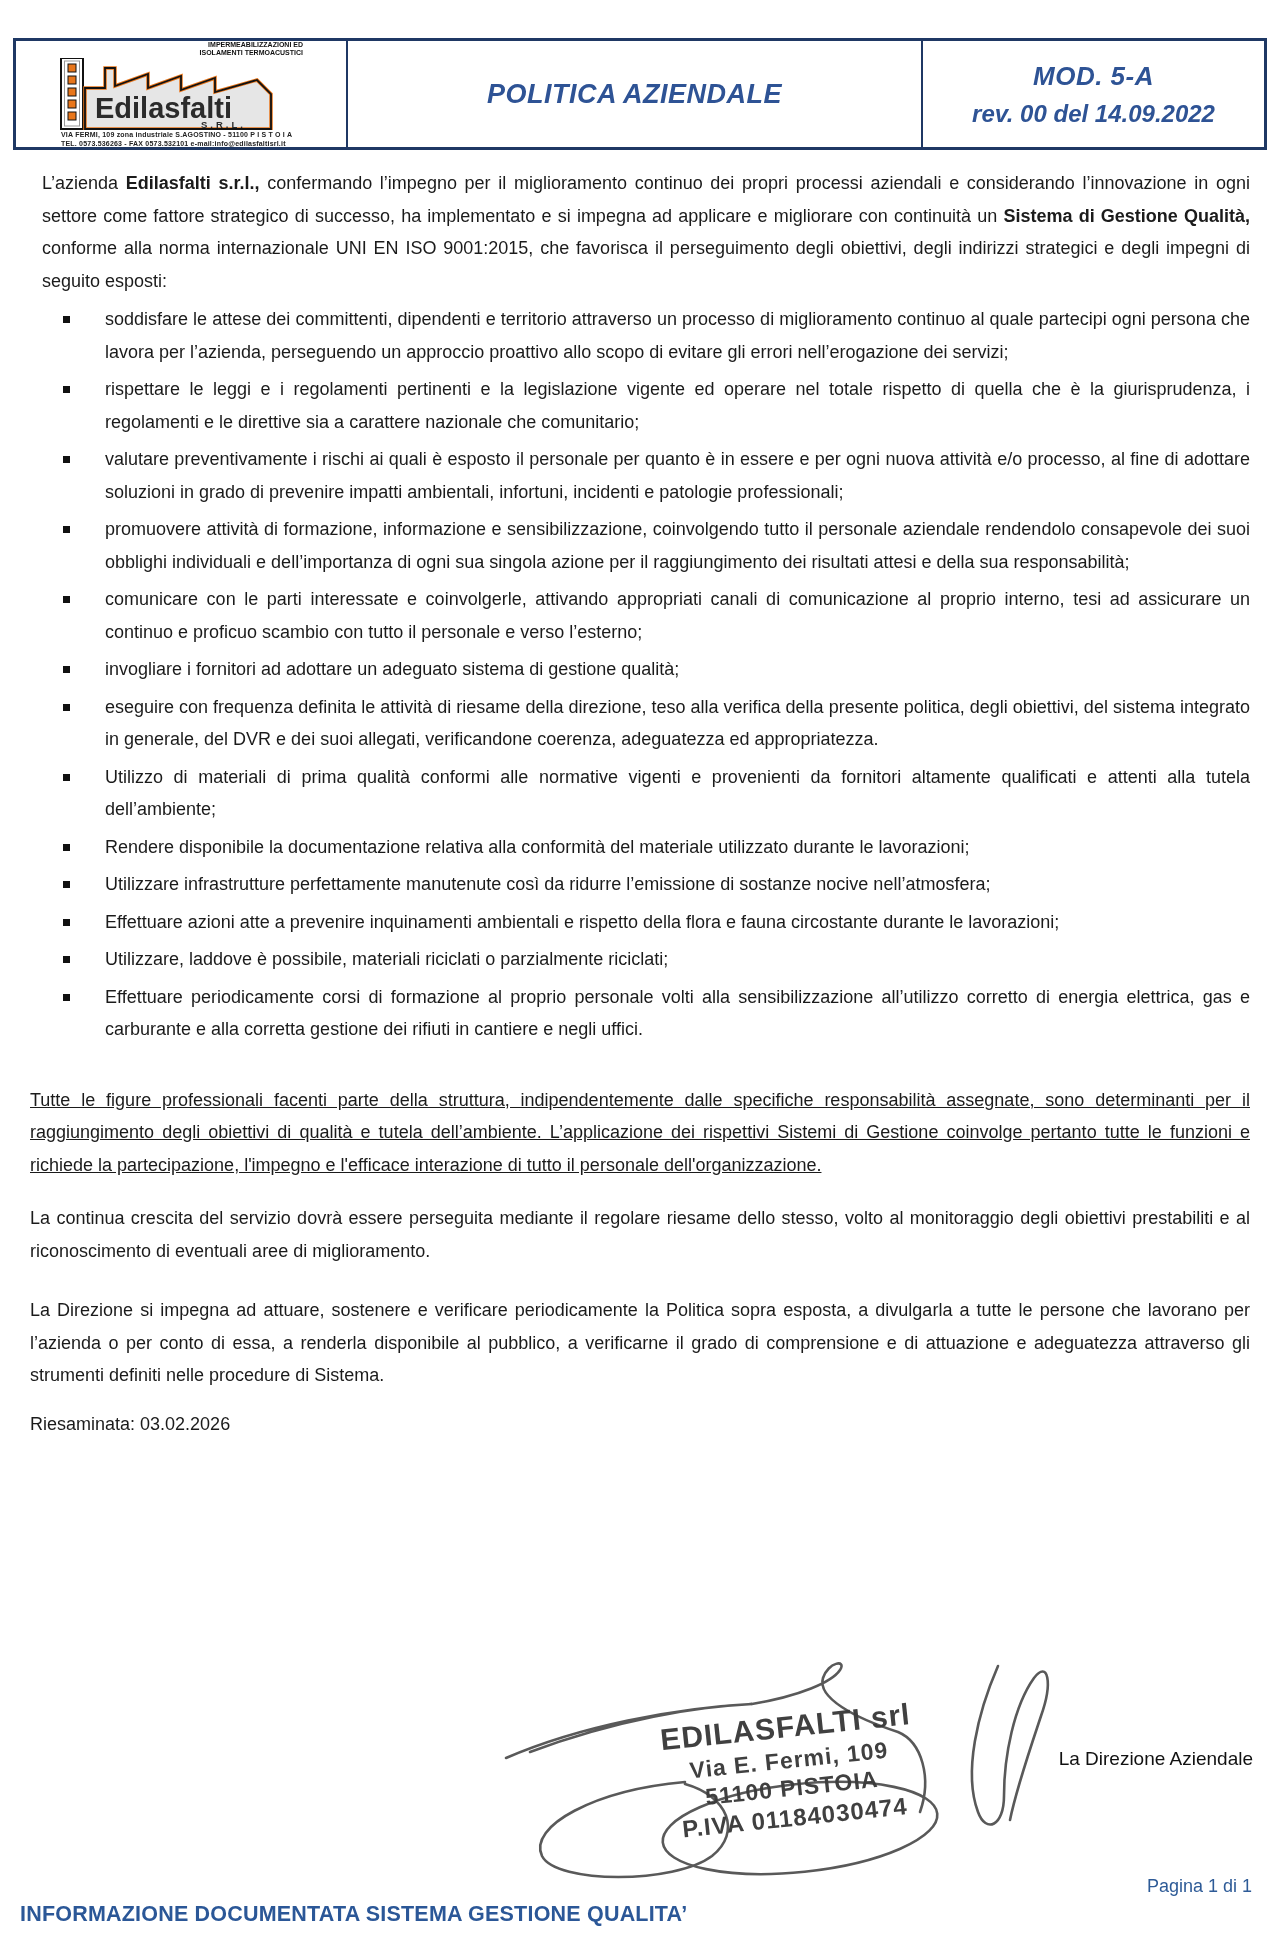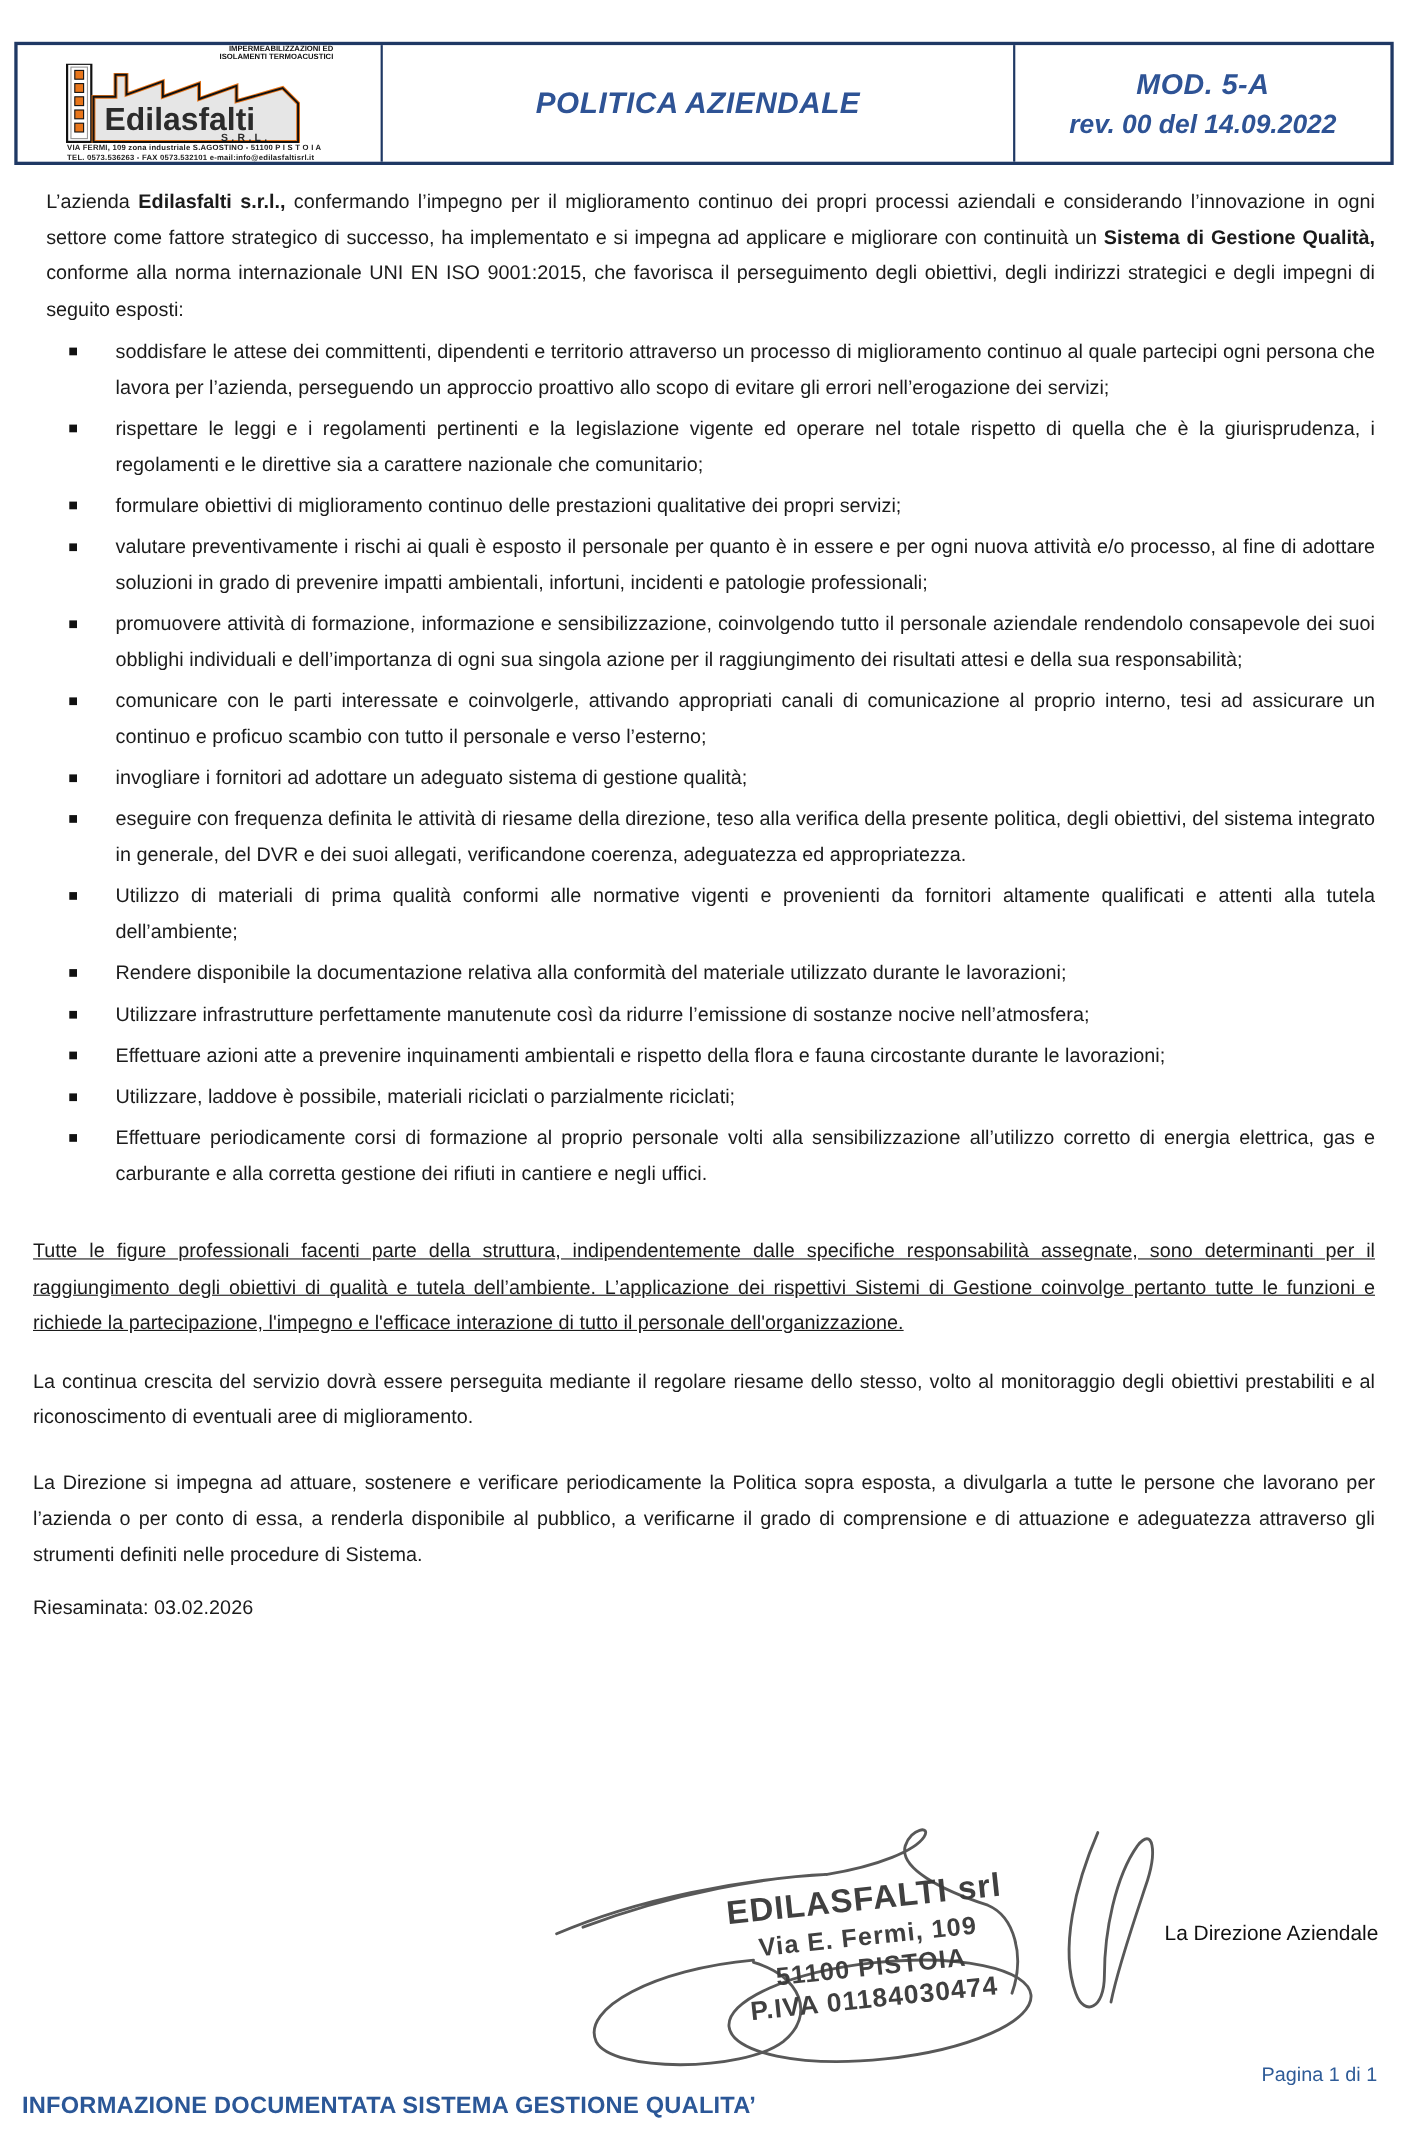--- a/index.html
+++ b/index.html
@@ -125,24 +125,20 @@
     <li>
         <span class="bullet-marker"></span>
         <span class="bullet-text">soddisfare le attese dei committenti, dipendenti e territorio attraverso un processo di miglioramento continuo al quale partecipi ogni persona che lavora per l’azienda, perseguendo un approccio proattivo allo scopo di evitare gli errori nell’erogazione dei servizi;</span>
       </li>
     <li>
         <span class="bullet-marker"></span>
         <span class="bullet-text">rispettare le leggi e i regolamenti pertinenti e la legislazione vigente ed operare nel totale rispetto di quella che è la giurisprudenza, i regolamenti e le direttive sia a carattere nazionale che comunitario;</span>
       </li>
     <li>
         <span class="bullet-marker"></span>
-        <span class="bullet-text">formulare obiettivi di miglioramento continuo delle prestazioni qualitative dei propri servizi;</span>
-      </li>
-    <li>
-        <span class="bullet-marker"></span>
         <span class="bullet-text">valutare preventivamente i rischi ai quali è esposto il personale per quanto è in essere e per ogni nuova attività e/o processo, al fine di adottare soluzioni in grado di prevenire impatti ambientali, infortuni, incidenti e patologie professionali;</span>
       </li>
     <li>
         <span class="bullet-marker"></span>
         <span class="bullet-text">promuovere attività di formazione, informazione e sensibilizzazione, coinvolgendo tutto il personale aziendale rendendolo consapevole dei suoi obblighi individuali e dell’importanza di ogni sua singola azione per il raggiungimento dei risultati attesi e della sua responsabilità;</span>
       </li>
     <li>
         <span class="bullet-marker"></span>
         <span class="bullet-text">comunicare con le parti interessate e coinvolgerle, attivando appropriati canali di comunicazione al proprio interno, tesi ad assicurare un continuo e proficuo scambio con tutto il personale e verso l’esterno;</span>
       </li>

